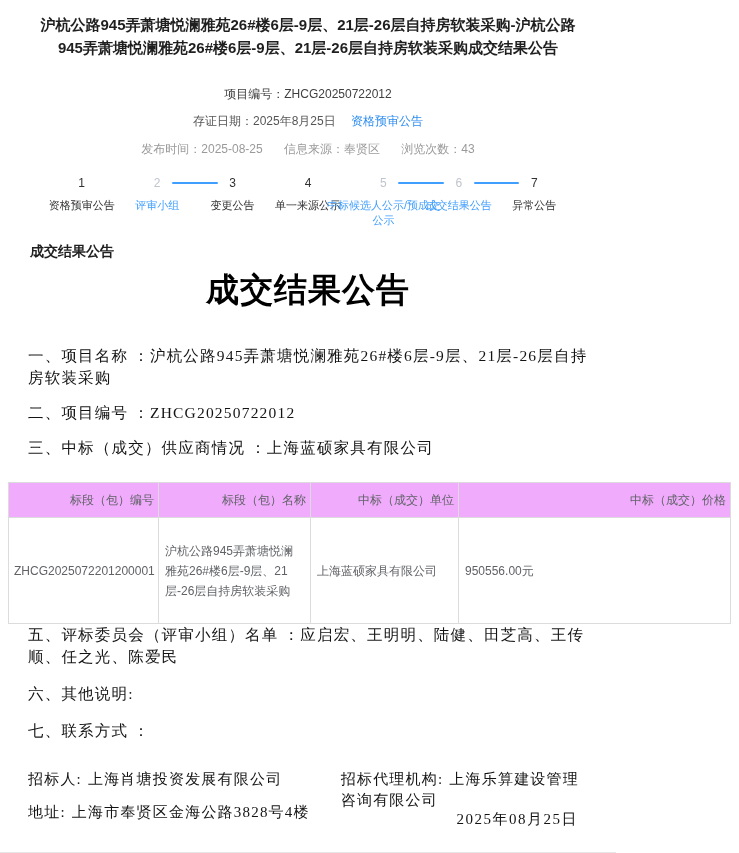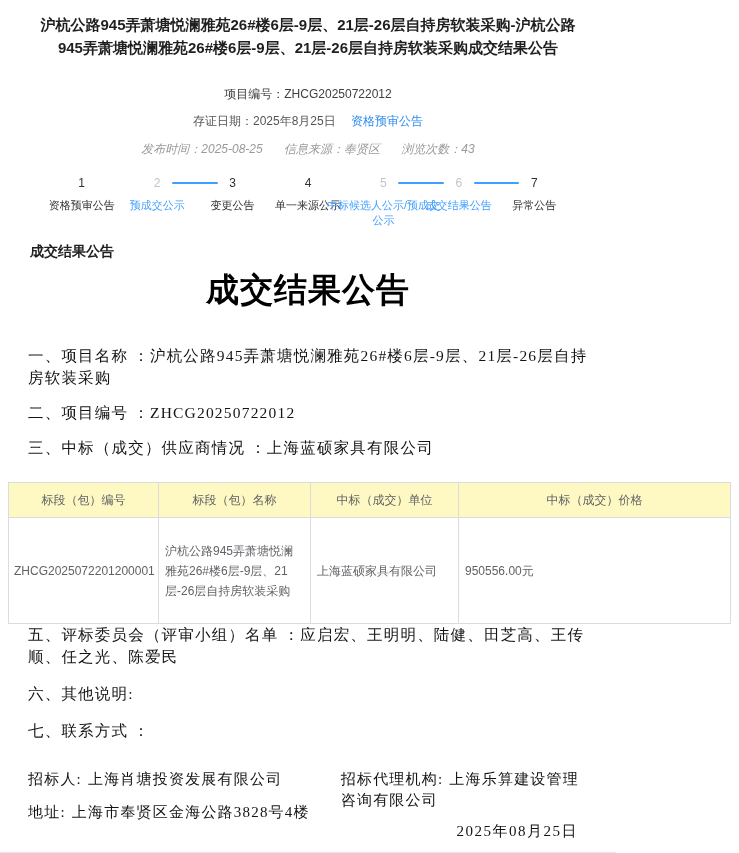--- a/index.html
+++ b/index.html
@@ -6,21 +6,21 @@
   body{width:739px;height:853px;font-family:"Liberation Sans","DejaVu Sans",sans-serif;color:#303133;overflow:hidden;}
   .page{position:relative;width:616px;height:853px;box-sizing:border-box;border-bottom:1px solid #e6e6e6;background:#fff;}
 
   
   .doc-title{padding:13px 36px 0;text-align:center;font-size:15px;line-height:23px;font-weight:bold;color:#1f1f1f;}
   .meta-row{text-align:center;font-size:12px;}
   .meta-proj{margin-top:27px;color:#404040;}
   .meta-cert{margin-top:10px;color:#555;}
   .meta-cert .chain-link{color:#2d8cf0;margin-left:12px;cursor:pointer;text-decoration:none;}
   .meta-pub{margin-top:11px;color:#9a9a9a;}
-  .meta-pub span{margin:15px 9px;font-style:italic;}
+  .meta-pub span{margin:15px 9px;}
 
   
   .steps{display:flex;padding:0 44px;margin-top:15px;}
   .step{flex:1;position:relative;text-align:center;}
   .step-num{display:inline-block;font-size:12px;line-height:18px;color:#303133;}
   .step.light .step-num{color:#c0c4cc;}
   .step-line{position:absolute;top:9px;left:calc(50% + 15px);right:calc(-50% + 15px);height:2px;background:transparent;border-radius:1px;}
   .step.done .step-line{background:#409eff;}
   .step-label{margin:6px auto 0;width:118px;font-size:11px;line-height:15px;color:#303133;margin-left:calc(50% - 59px);}
   .step.link .step-label{color:#409eff;cursor:pointer;}
@@ -33,33 +33,33 @@
   
   .sec{margin:0 28px;font-family:"Liberation Serif","DejaVu Serif",serif;font-size:15.5px;line-height:22px;color:#141414;letter-spacing:1.2px;}
   .sec.first{margin-top:35px;}
   .sec + .sec{margin-top:13px;}
   .after-table.first-after{margin-top:33px;}
   .after-table + .after-table{margin-top:15px;}
 
   
   table.bid{border-collapse:collapse;table-layout:fixed;width:723px;margin:23px 8px 0;font-size:12px;color:#606266;}
   table.bid th,table.bid td{border:1px solid #dcdcdc;}
-  table.bid th{height:30px;background:#fef9c3;font-weight:normal;text-align:center;padding:2px 20px;}
+  table.bid th{height:30px;background:#f0abfc;font-weight:normal;text-align:right;padding:2px 4px;}
   table.bid td{height:97px;vertical-align:middle;line-height:20px;padding:4px 6px;}
   table.bid td.c0{text-align:left;padding-left:5px;letter-spacing:0;}
   .w0{width:150px}.w1{width:152px}.w2{width:148px}
 
   
   .contact{display:flex;margin:27px 28px 0;font-family:"Liberation Serif","DejaVu Serif",serif;font-size:15px;color:#141414;letter-spacing:1.2px;}
   .contact-col.left{width:355px;}
   .contact-col.right{width:305px;margin-left:25px;}
   .contact-line{line-height:21px;margin-bottom:12px;}
   .contact-line .lbl{margin-right:6px;}
 
-  .doc-date{position:absolute;right:38px;bottom:11px;font-family:"Liberation Serif","DejaVu Serif",serif;font-size:15px;letter-spacing:1.5px;color:#141414;}
+  .doc-date{position:absolute;right:38px;bottom:23px;font-family:"Liberation Serif","DejaVu Serif",serif;font-size:15px;letter-spacing:1.5px;color:#141414;}
 </style>
 </head>
 <body>
 
 <div class="page">
 
   <div class="doc-title">沪杭公路945弄萧塘悦澜雅苑26#楼6层-9层、21层-26层自持房软装采购-沪杭公路945弄萧塘悦澜雅苑26#楼6层-9层、21层-26层自持房软装采购成交结果公告</div>
 
   <div class="meta-row meta-proj">项目编号：ZHCG20250722012</div>
 
@@ -76,21 +76,21 @@
 
   <div class="steps">
     <div class="step">
       <span class="step-num">1</span>
       <span class="step-line"></span>
       <div class="step-label">资格预审公告</div>
     </div>
     <div class="step light done link">
       <span class="step-num">2</span>
       <span class="step-line"></span>
-      <div class="step-label">预成交公示</div>
+      <div class="step-label">评审小组</div>
     </div>
     <div class="step">
       <span class="step-num">3</span>
       <span class="step-line"></span>
       <div class="step-label">变更公告</div>
     </div>
     <div class="step">
       <span class="step-num">4</span>
       <span class="step-line"></span>
       <div class="step-label">单一来源公示</div>

